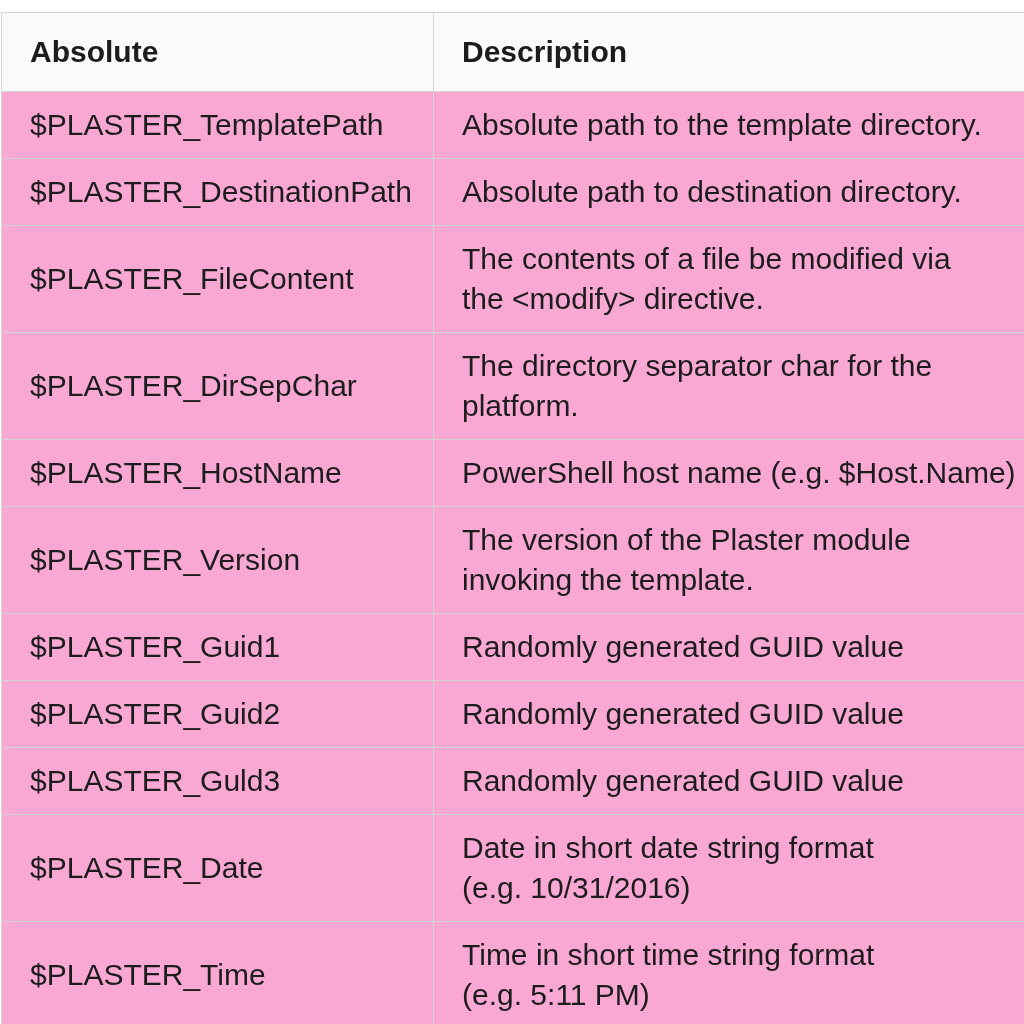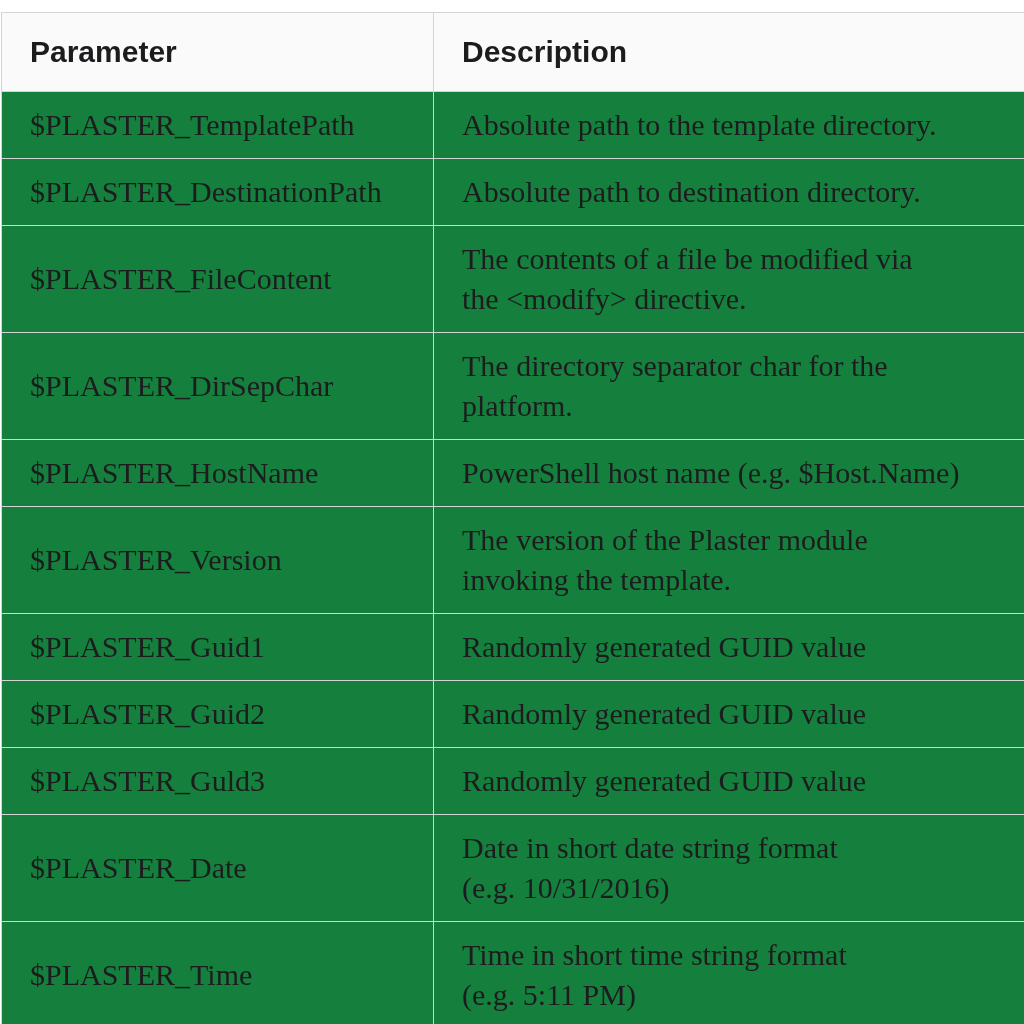--- a/index.html
+++ b/index.html
@@ -34,41 +34,40 @@
     vertical-align: middle;
     font-size: 30px;
     line-height: 40px;
   }
   th {
     background: #fafafa;
     font-weight: 700;
     padding: 19px 28px;
   }
   td {
-    background: #15803d;
+    background: #f9a8d4;
     padding: 13px 28px;
     white-space: pre-line;   
-    font-family: Liberation Serif, serif;
   }
   td.param-cell {
     white-space: nowrap;
   }
 </style>
 </head>
 <body>
 
 <div class="page">
   <table class="param-table">
     <colgroup>
       <col class="c-param">
       <col class="c-desc">
     </colgroup>
     <thead>
       <tr>
-        <th>Parameter</th>
+        <th>Absolute</th>
         <th>Description</th>
       </tr>
     </thead>
     <tbody>
       <tr>
         <td class="param-cell">$PLASTER_TemplatePath</td>
         <td class="desc-cell">Absolute path to the template directory.</td>
       </tr>
       <tr>
         <td class="param-cell">$PLASTER_DestinationPath</td>

